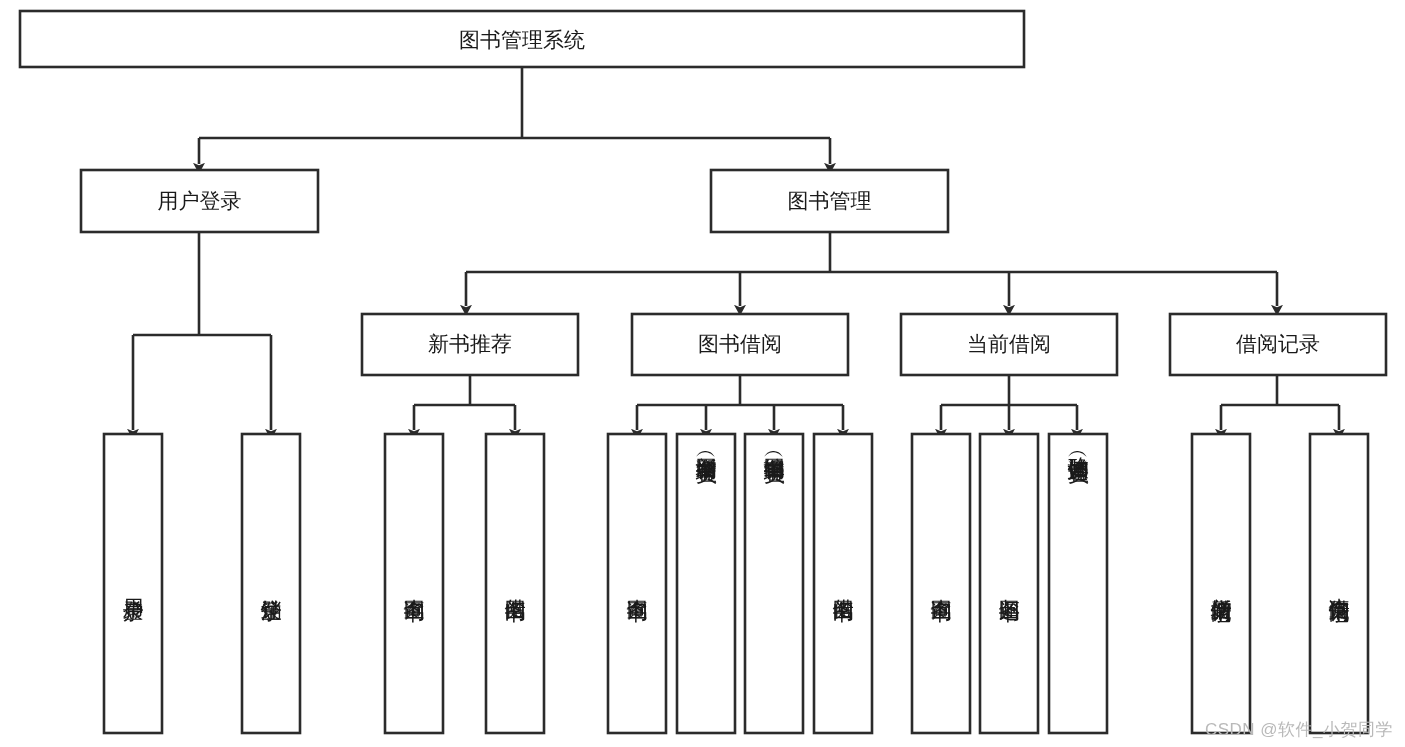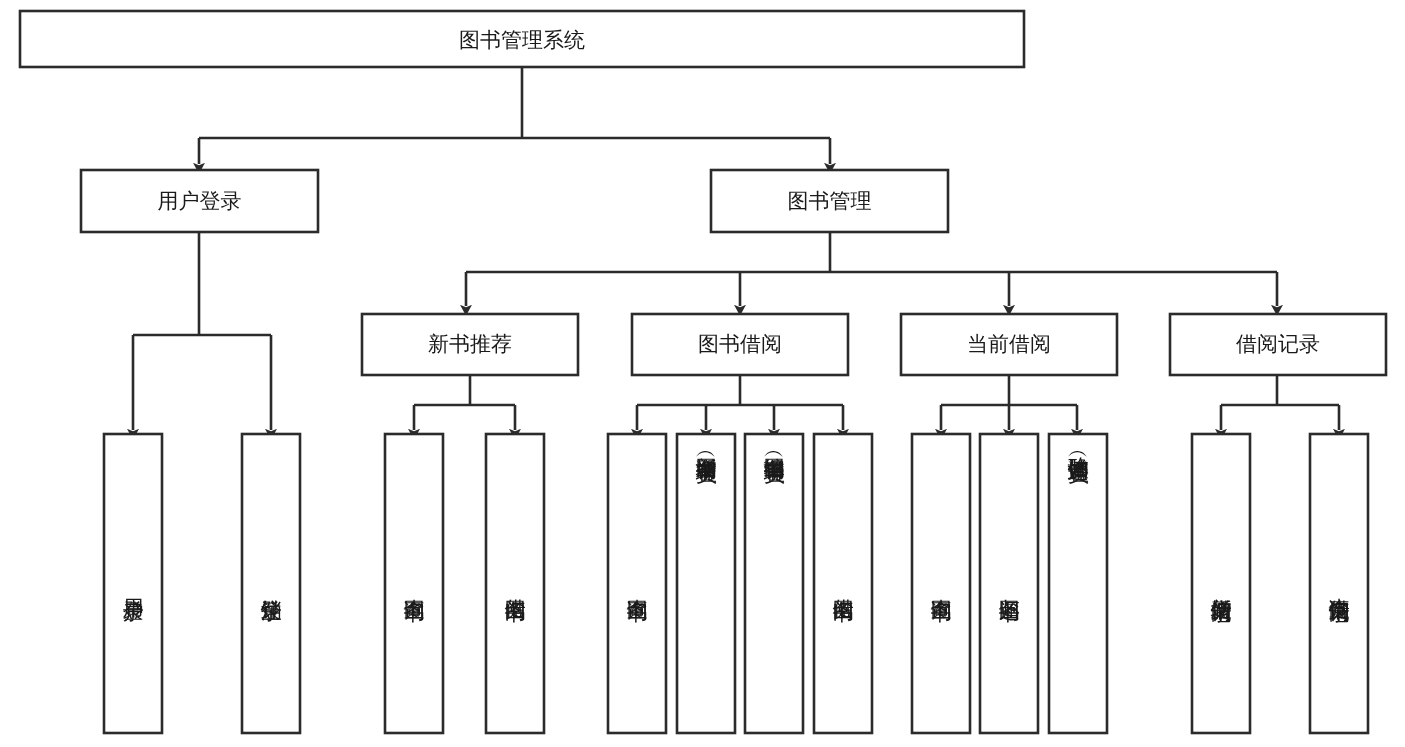--- a/index.html
+++ b/index.html
@@ -230,14 +230,15 @@
     <span class="v-label">确认归还（管理员）</span>
   </div>
 
   <div class="v-label-wrap" style="left:1192px; top:434px; width:58px; height:299px;">
     <span class="v-label">新增借阅记录</span>
   </div>
   <div class="v-label-wrap" style="left:1310px; top:434px; width:58px; height:299px;">
     <span class="v-label">查询借阅记录</span>
   </div>
 
+  <div class="watermark">CSDN @软件_小贺同学</div>
 
 </div>
 
 </body></html>

